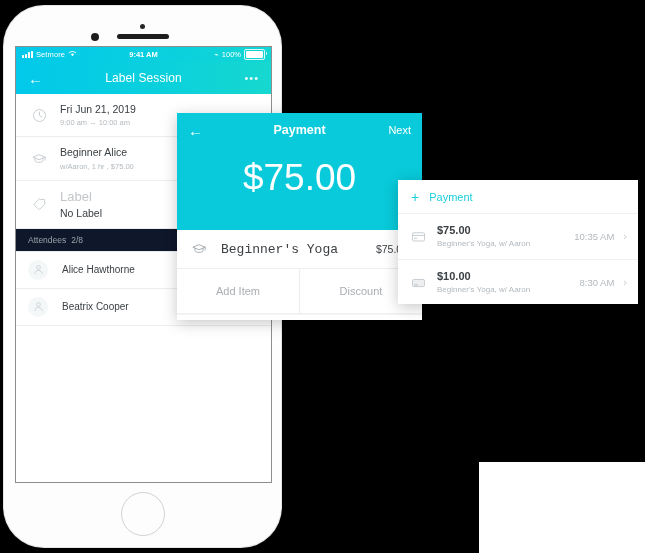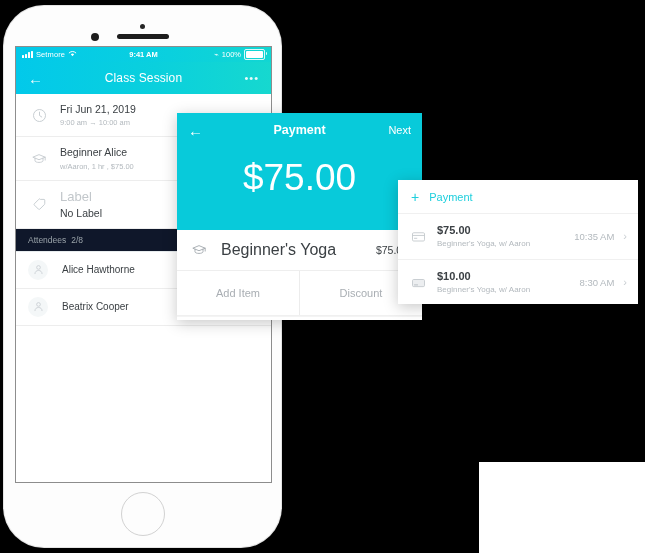--- a/index.html
+++ b/index.html
@@ -208,21 +208,21 @@
   .pay-amount {
     text-align: center; font-size: 37px; font-weight: 300;
     letter-spacing: 0px; margin-top: 12px; line-height: 1;
   }
   .pay-item {
     display: flex; align-items: center;
     padding: 11px 14px;
     border-bottom: 1px solid #eeeeee;
   }
   .pay-item-icon { color: #9ea5ab; margin-right: 14px; display:flex; }
-  .pay-item-name { font-size: 16px; color: #3b4044; }
+  .pay-item-name { font-size: 13px; color: #3b4044; font-family: Liberation Mono, monospace; }
   .pay-item-price { margin-left: auto; font-size: 10.5px; color: #3b4044; }
   .pay-actions {
     display: flex; height: 44px; align-items: stretch;
     border-bottom: 1px solid #f0f0f0;
     background: #ffffff;
   }
   .pay-act {
     flex: 1; display: flex; align-items: center; justify-content: center;
     font-size: 11px; color: #a9aeb3; cursor: pointer;
   }
@@ -294,21 +294,21 @@
         <span>⌁</span>
         <span>100%</span>
         <span class="sb-batt">
             <span></span>
           </span>
       </div>
     </div>
 
     <div class="navbar">
       <span class="nav-back">←</span>
-      <span class="nav-title">Class Session</span>
+      <span class="nav-title">Label Session</span>
       <span class="nav-more">•••</span>
     </div>
 
     <div class="row">
       <span class="row-icon">
         <svg width="15" height="15" viewBox="0 0 20 20" fill="none" aria-hidden="true">
           <circle cx="10" cy="10" r="8" stroke="#c2c8cd" stroke-width="1.2"></circle>
           <path d="M10 5.5V10l3 2" stroke="#c2c8cd" stroke-width="1.2" stroke-linecap="round"></path>
         </svg>
       </span>

